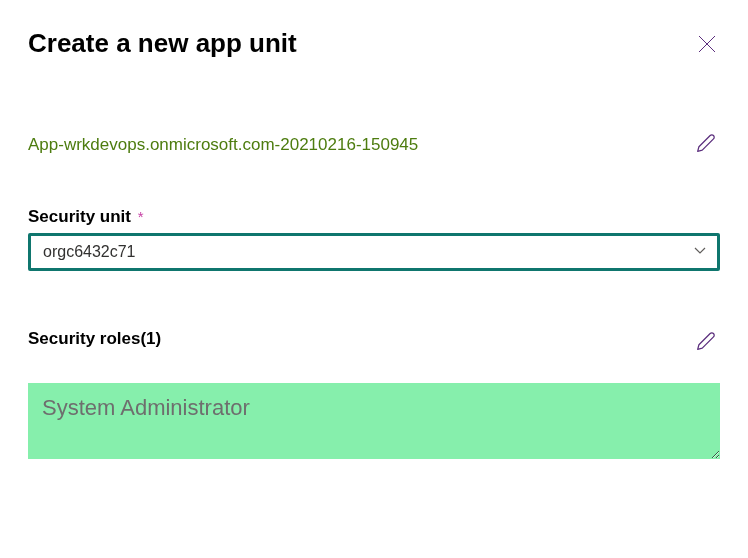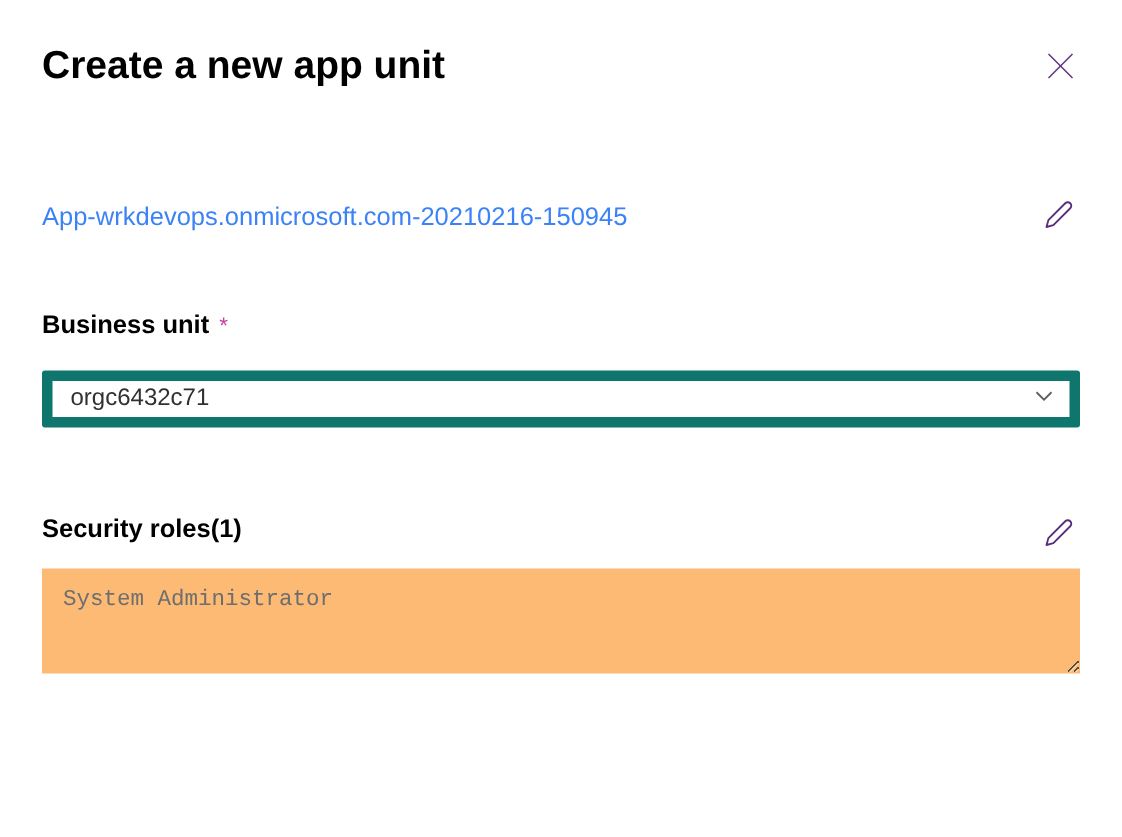--- a/index.html
+++ b/index.html
@@ -57,60 +57,60 @@
       font-size: 15px;
     }
     .value-row {
       display: flex;
       justify-content: space-between;
       align-items: center;
       gap: 8px;
     }
     .value-text {
       font-size: 17px;
-      color: #3b82f6;
+      color: #4d7c0f;
       font-weight: 400;
       padding-top: 4px;
     }
     .select-box {
       position: relative;
-      border: 7px solid #0f766e;
+      border: 3px solid #0f766e;
       border-radius: 2px;
       height: 38px;
       display: flex;
       align-items: center;
       padding: 0 12px;
-      margin-top: 20px;
+      margin-top: 6px;
     }
     .select-value {
       font-size: 16px;
       color: #323130;
     }
     .select-chevron {
       position: absolute;
       right: 10px;
       top: 50%;
       transform: translateY(-50%);
       color: #605e5c;
     }
     .section-header {
       display: flex;
       justify-content: space-between;
       align-items: center;
-      margin-bottom: 10px;
+      margin-bottom: 28px;
     }
     .roles-box {
-      background: #fdba74;
+      background: #86efac;
       border: none;
       width: 100%;
       min-height: 70px;
       padding: 12px 14px;
-      font-size: 15px;
+      font-size: 22px;
       color: #6e6e6e;
-      font-family: Liberation Mono, monospace;
+      font-family: Liberation Sans, sans-serif;
       resize: vertical;
     }
     .spacer-lg {
       height: 36px;
     }
     .spacer-md {
       height: 30px;
     }
   </style>
 </head>
@@ -138,21 +138,21 @@
         </svg>
       </span>
     </button>
   </div>
 </div>
 
 <div class="spacer-md"></div>
 
 <div class="field-block">
   <div class="field-label">
-    <span>Business unit</span> <span class="req" style="top:0;">*</span>
+    <span>Security unit</span> <span class="req" style="top:0;">*</span>
   </div>
   <div class="select-box">
     <span class="select-value">orgc6432c71</span>
     <span class="select-chevron">
       <svg width="14" height="14" viewBox="0 0 14 14" fill="none" stroke="#605e5c" stroke-width="1.2">
         <polyline points="2,5 7,10 12,5"></polyline>
       </svg>
     </span>
   </div>
 </div>

